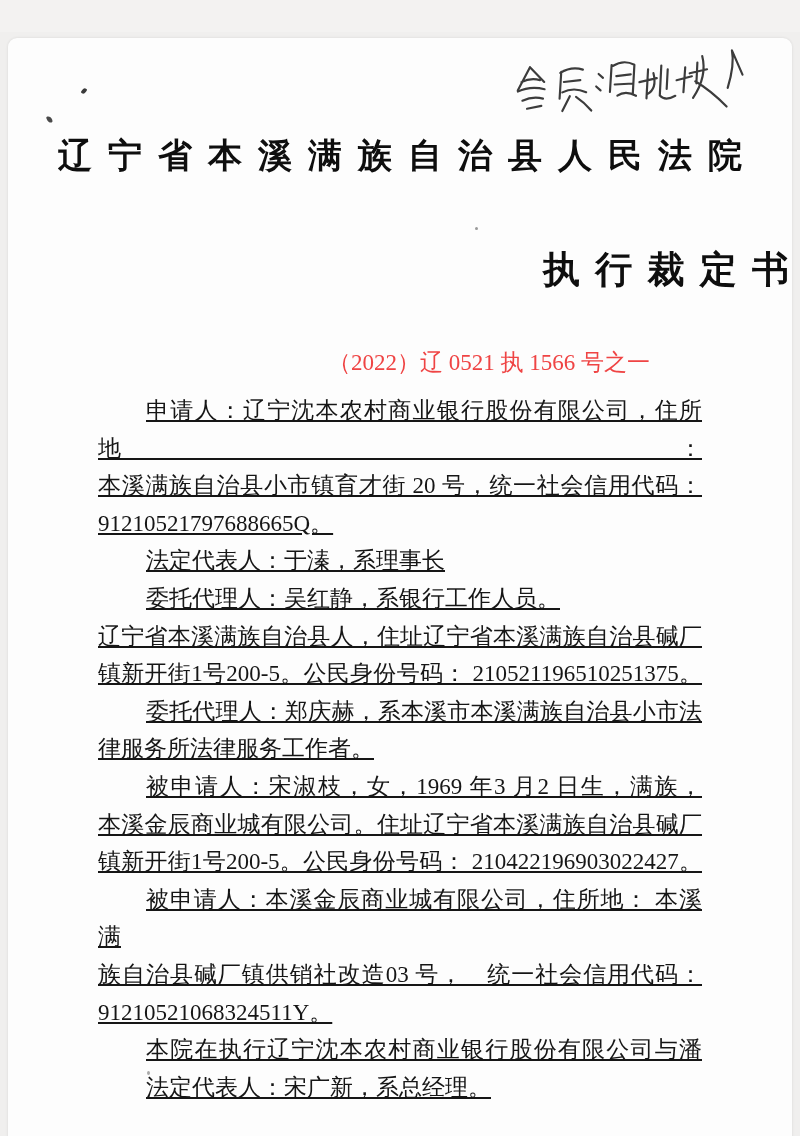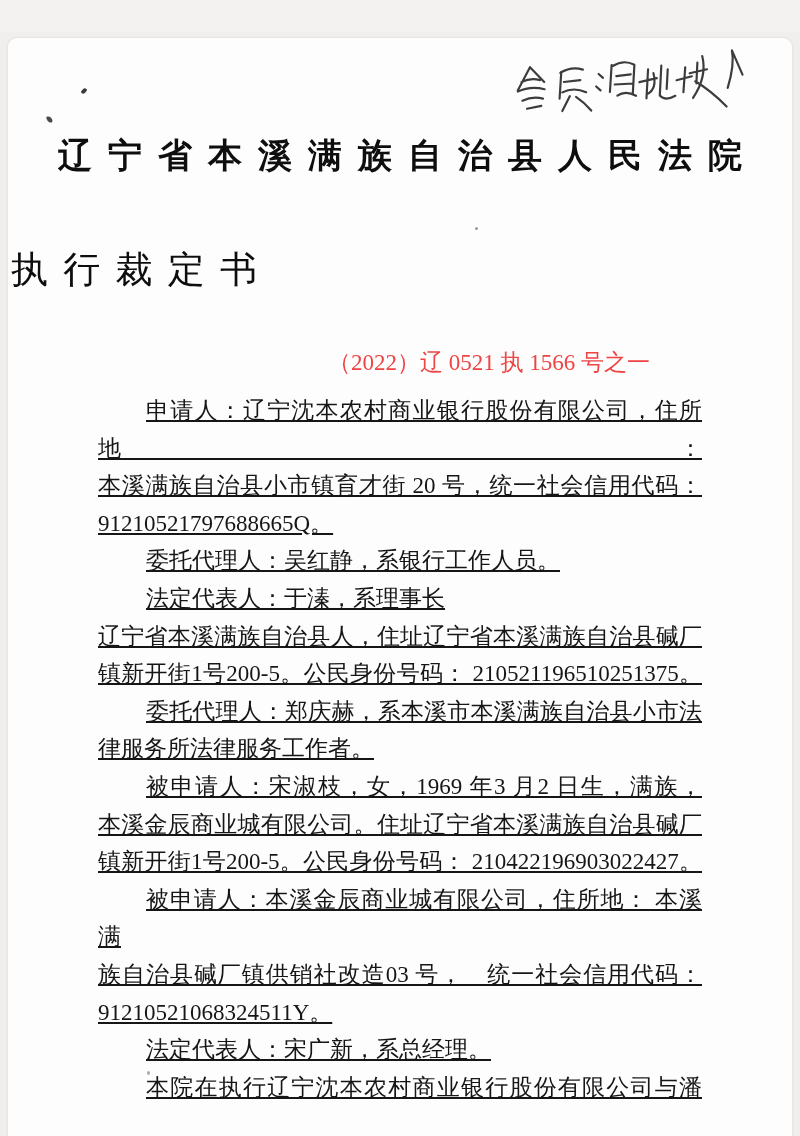--- a/index.html
+++ b/index.html
@@ -20,22 +20,22 @@
   .court {
     margin: 97px 0 0 0;
     text-align: center;
     font-size: 34px; font-weight: 700;
     letter-spacing: 16px; text-indent: 16px;
     line-height: 42px;
     color: #0e0e0e;
   }
   .doctitle {
     margin: 73px 0 0 0;
-    text-align: left;
-    font-size: 37px; font-weight: 400;
+    text-align: right;
+    font-size: 37px; font-weight: 700;
     letter-spacing: 3px; text-indent: 3px;
     line-height: 40px;
     color: #0e0e0e;
   }
   .caseno {
     margin-top: 58px;
     text-align: right;
     padding-right: 142px;
     font-size: 23px;
     line-height: 30px;
@@ -86,30 +86,30 @@
     <h1 class="court">辽宁省本溪满族自治县人民法院</h1>
 
     <h2 class="doctitle">执 行 裁 定 书</h2>
 
     <div class="caseno">（2022）辽 0521 执 1566 号之一</div>
 
     <div class="docbody">
       <div class="ln indent fill">申请人：辽宁沈本农村商业银行股份有限公司，住所地：</div>
       <div class="ln fill">本溪满族自治县小市镇育才街 20 号，统一社会信用代码：</div>
       <div class="ln">91210521797688665Q。</div>
+      <div class="ln indent">法定代表人：于溱，系理事长</div>
       <div class="ln indent">委托代理人：吴红静，系银行工作人员。</div>
-      <div class="ln indent">法定代表人：于溱，系理事长</div>
       <div class="ln fill">辽宁省本溪满族自治县人，住址辽宁省本溪满族自治县碱厂</div>
       <div class="ln fill">镇新开街1号200-5。公民身份号码： 210521196510251375。</div>
       <div class="ln indent fill">委托代理人：郑庆赫，系本溪市本溪满族自治县小市法</div>
       <div class="ln">律服务所法律服务工作者。</div>
       <div class="ln indent fill">被申请人：宋淑枝，女，1969 年3 月2 日生，满族，</div>
       <div class="ln fill">本溪金辰商业城有限公司。住址辽宁省本溪满族自治县碱厂</div>
       <div class="ln fill">镇新开街1号200-5。公民身份号码： 210422196903022427。</div>
       <div class="ln indent fill">被申请人：本溪金辰商业城有限公司，住所地： 本溪满</div>
       <div class="ln fill">族自治县碱厂镇供销社改造03 号，　统一社会信用代码：</div>
       <div class="ln">91210521068324511Y。</div>
+      <div class="ln indent fill">本院在执行辽宁沈本农村商业银行股份有限公司与潘</div>
       <div class="ln indent">法定代表人：宋广新，系总经理。</div>
-      <div class="ln indent fill">本院在执行辽宁沈本农村商业银行股份有限公司与潘</div>
     </div>
 
   </div>
 </div>
 
 </body></html>

